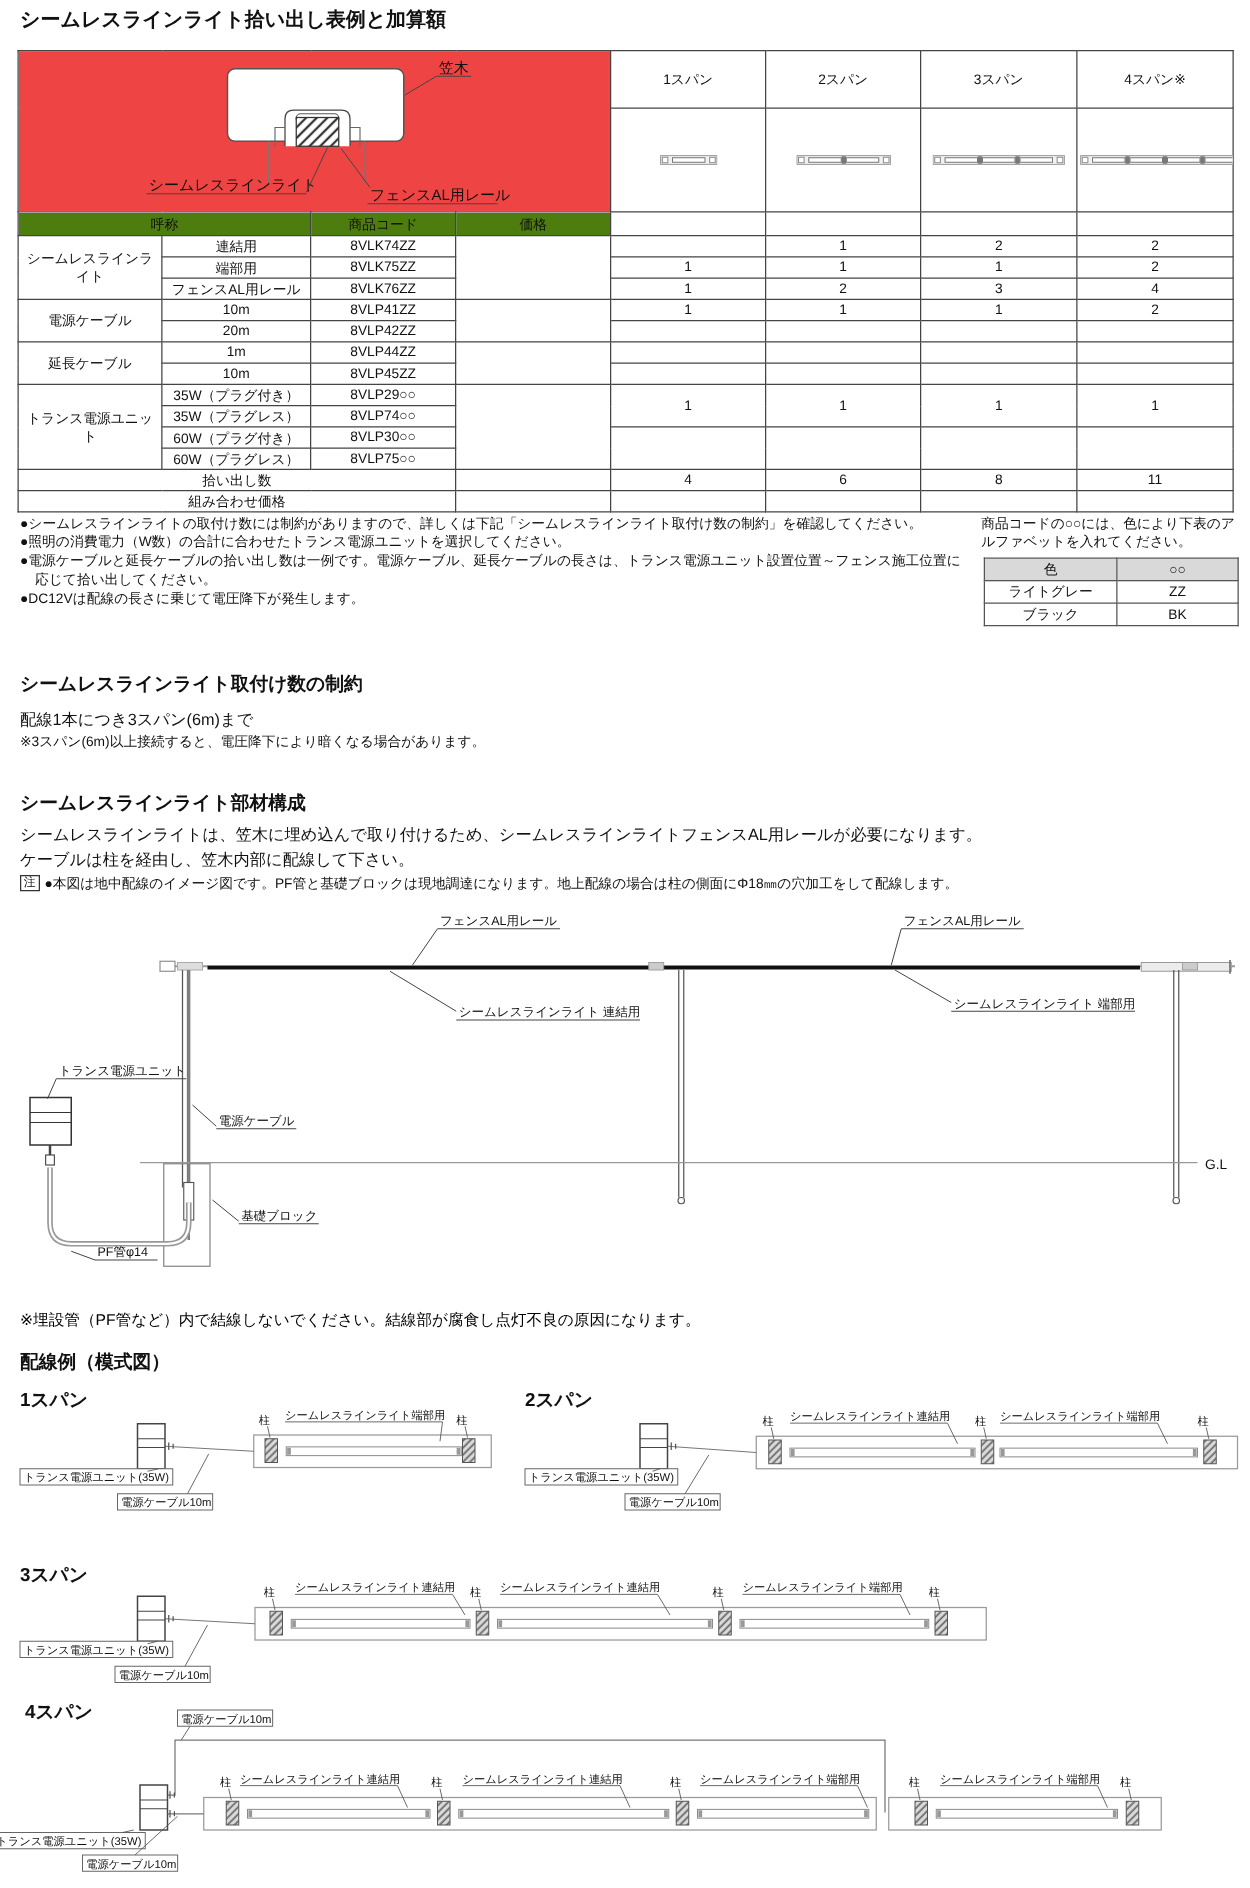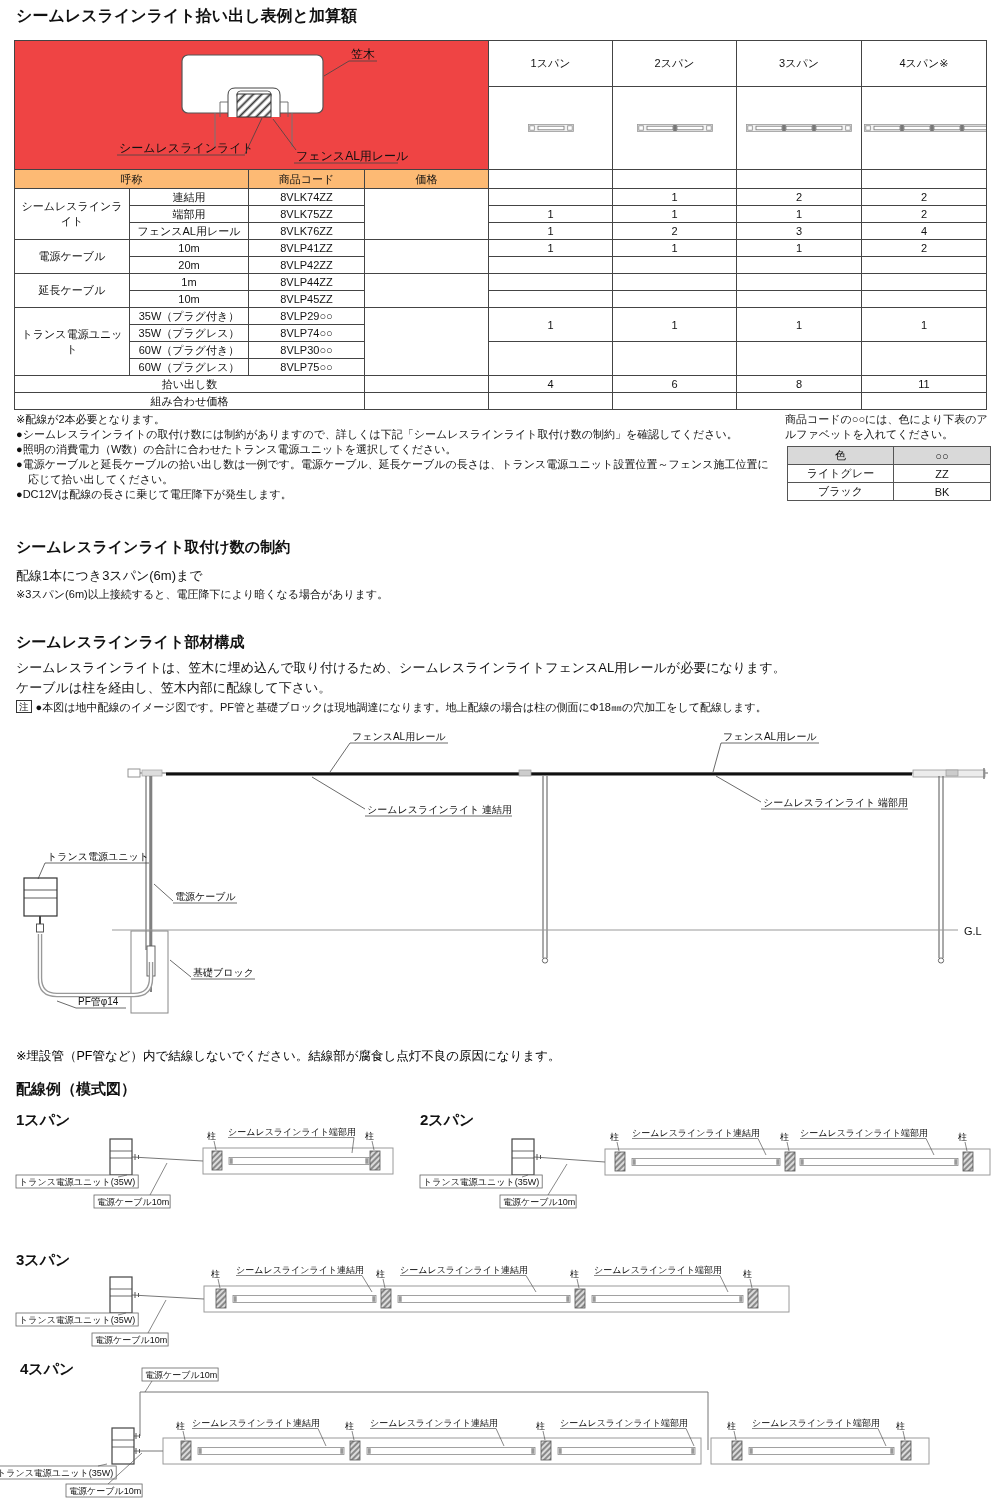--- a/index.html
+++ b/index.html
@@ -7,21 +7,21 @@
        font-family:"Liberation Sans","DejaVu Sans",sans-serif;color:#111;overflow:hidden;}
   .abs{position:absolute;}
   .h1{font-size:16px;font-weight:bold;}
   .h2{font-size:15px;font-weight:bold;}
   .body13{font-size:13px;line-height:20px;}
   .small11{font-size:11px;line-height:15px;}
   .red{color:#000000;font-size:12.5px;}
   
   table.main{border-collapse:collapse;table-layout:fixed;width:972px;font-size:11px;}
   table.main td{border:1px solid #444;text-align:center;vertical-align:middle;padding:0 2px;overflow:hidden;}
-  table.main td.hdr{background:#fdba74;height:18px;}
+  table.main td.hdr{background:#4d7c0f;height:18px;}
   table.main tr.r{height:17px;}
   table.main td.diagcell{background:#ef4444;padding:0;}
   table.main td.spanhdr{height:45px;}
   table.main td.illcell{height:82px;}
   
   .note{padding-left:12px;text-indent:-12px;}
   .note-badge{display:inline-block;border:1px solid #333;font-size:9.5px;line-height:11px;
               padding:0 2px;margin-right:4px;vertical-align:1px;}
   
   table.ctab{border-collapse:collapse;table-layout:fixed;width:203px;font-size:11px;}
@@ -237,21 +237,20 @@
     <td></td>
           <td></td>
     <td></td>
           <td></td>
   </tr>
 </tbody>
     </table>
 </div>
 
 <div class="abs small11" style="left:16px;top:412px;width:762px;">
-  <div class="note">※配線が2本必要となります。</div>
   <div class="note">●シームレスラインライトの取付け数には制約がありますので、詳しくは下記「シームレスラインライト取付け数の制約」を確認してください。</div>
   <div class="note">●照明の消費電力（W数）の合計に合わせたトランス電源ユニットを選択してください。</div>
   <div class="note">●電源ケーブルと延長ケーブルの拾い出し数は一例です。電源ケーブル、延長ケーブルの長さは、トランス電源ユニット設置位置～フェンス施工位置に応じて拾い出してください。</div>
   <div class="note">●DC12Vは配線の長さに乗じて電圧降下が発生します。</div>
 </div>
 
 <div class="abs small11" style="left:785px;top:412px;width:208px;">商品コードの○○には、色により下表のアルファベットを入れてください。</div>
 <div class="abs" style="left:787px;top:446px;">
   <table class="ctab">
     <colgroup>

